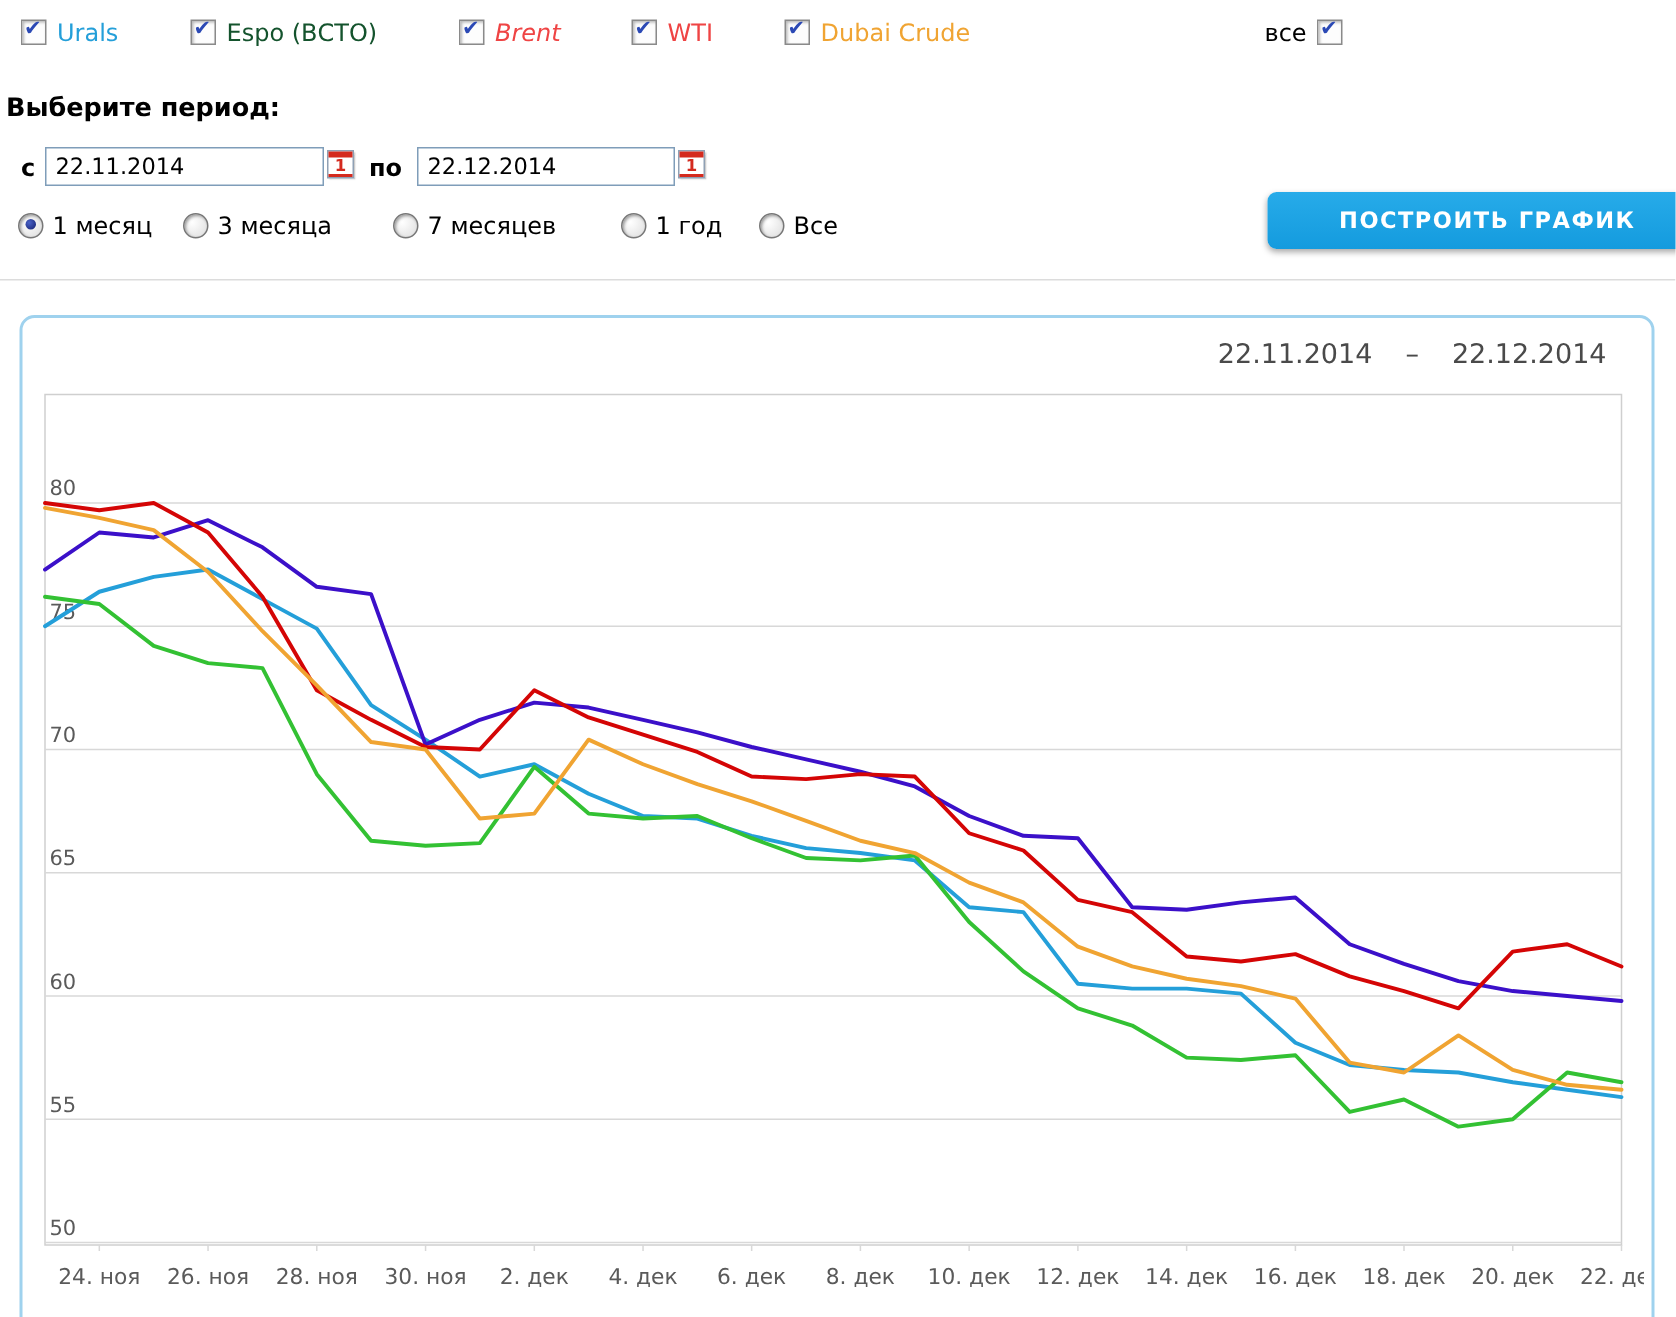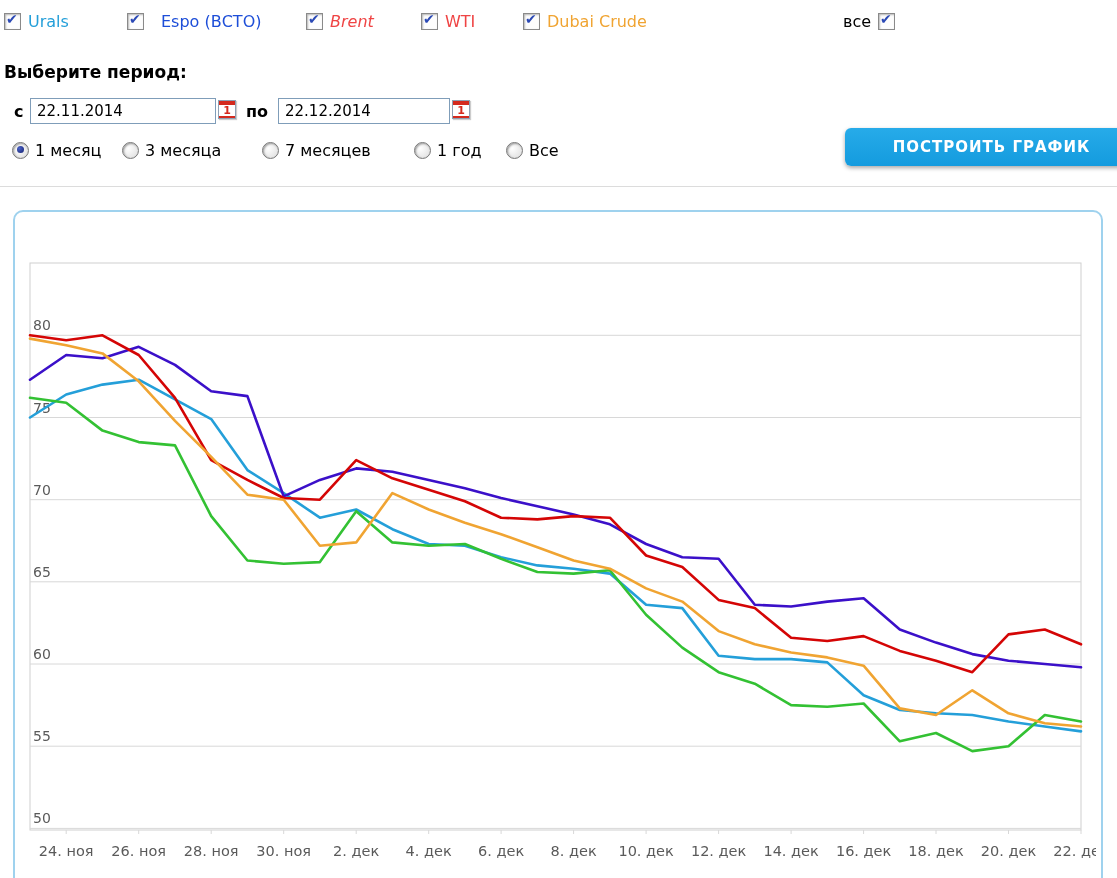--- a/index.html
+++ b/index.html
@@ -66,27 +66,27 @@
   .plot-border{fill:none;stroke:#cfcfcf;stroke-width:1;}
   .grid{stroke:#d8d8d8;stroke-width:1;}
   .ylab{font-family:"DejaVu Sans",sans-serif;font-size:14px;fill:#5a5a5a;}
   .xlab{font-family:"DejaVu Sans",sans-serif;font-size:14.5px;fill:#5a5a5a;text-anchor:middle;}
   .series{fill:none;stroke-width:2.6;stroke-linejoin:round;stroke-linecap:round;}
 </style>
 </head>
 <body>
 
 <div class="filters-row">
-  <span class="filter" style="left:4px;">
+  <span class="filter" style="left:14px;">
     <span class="checkbox checked"></span>
     <span class="filter-label" style="color: rgb(36, 159, 217);">Urals</span>
   </span>
   <span class="filter" style="left:127px;">
     <span class="checkbox checked"></span>
-    <span class="filter-label" style="color: #1d4ed8; margin-left: 10px;">Espo (ВСТО)</span>
+    <span class="filter-label" style="color: #14532d;">Espo (ВСТО)</span>
   </span>
   <span class="filter" style="left:306px;">
     <span class="checkbox checked"></span>
     <span class="filter-label" style="color: #ef4444; font-style: italic;">Brent</span>
   </span>
   <span class="filter" style="left:421px;">
     <span class="checkbox checked"></span>
     <span class="filter-label" style="color: #ef4444;">WTI</span>
   </span>
   <span class="filter" style="left:523px;">
@@ -139,20 +139,23 @@
     <span class="radio"></span>
     <span class="radio-label">Все</span>
   </span>
 </div>
 
 <button class="plot-btn">ПОСТРОИТЬ ГРАФИК</button>
 
 <div class="divider"></div>
 
 <div class="chart-box">
+  <div class="range-header">
+    <span>22.11.2014</span><span class="sep">–</span><span>22.12.2014</span>
+  </div>
   <svg id="chart-svg" width="1080" height="615" viewBox="0 0 1080 615">
       <rect class="plot-border" x="14" y="3" width="1051" height="567"></rect>
       <line class="grid" x1="14" y1="568.4" x2="1065" y2="568.4"></line>
       <text class="ylab" x="17" y="563.4">50</text>
       <line class="grid" x1="14" y1="486.2" x2="1065" y2="486.2"></line>
       <text class="ylab" x="17" y="481.2">55</text>
       <line class="grid" x1="14" y1="404.0" x2="1065" y2="404.0"></line>
       <text class="ylab" x="17" y="399.0">60</text>
       <line class="grid" x1="14" y1="321.8" x2="1065" y2="321.8"></line>
       <text class="ylab" x="17" y="316.8">65</text>

